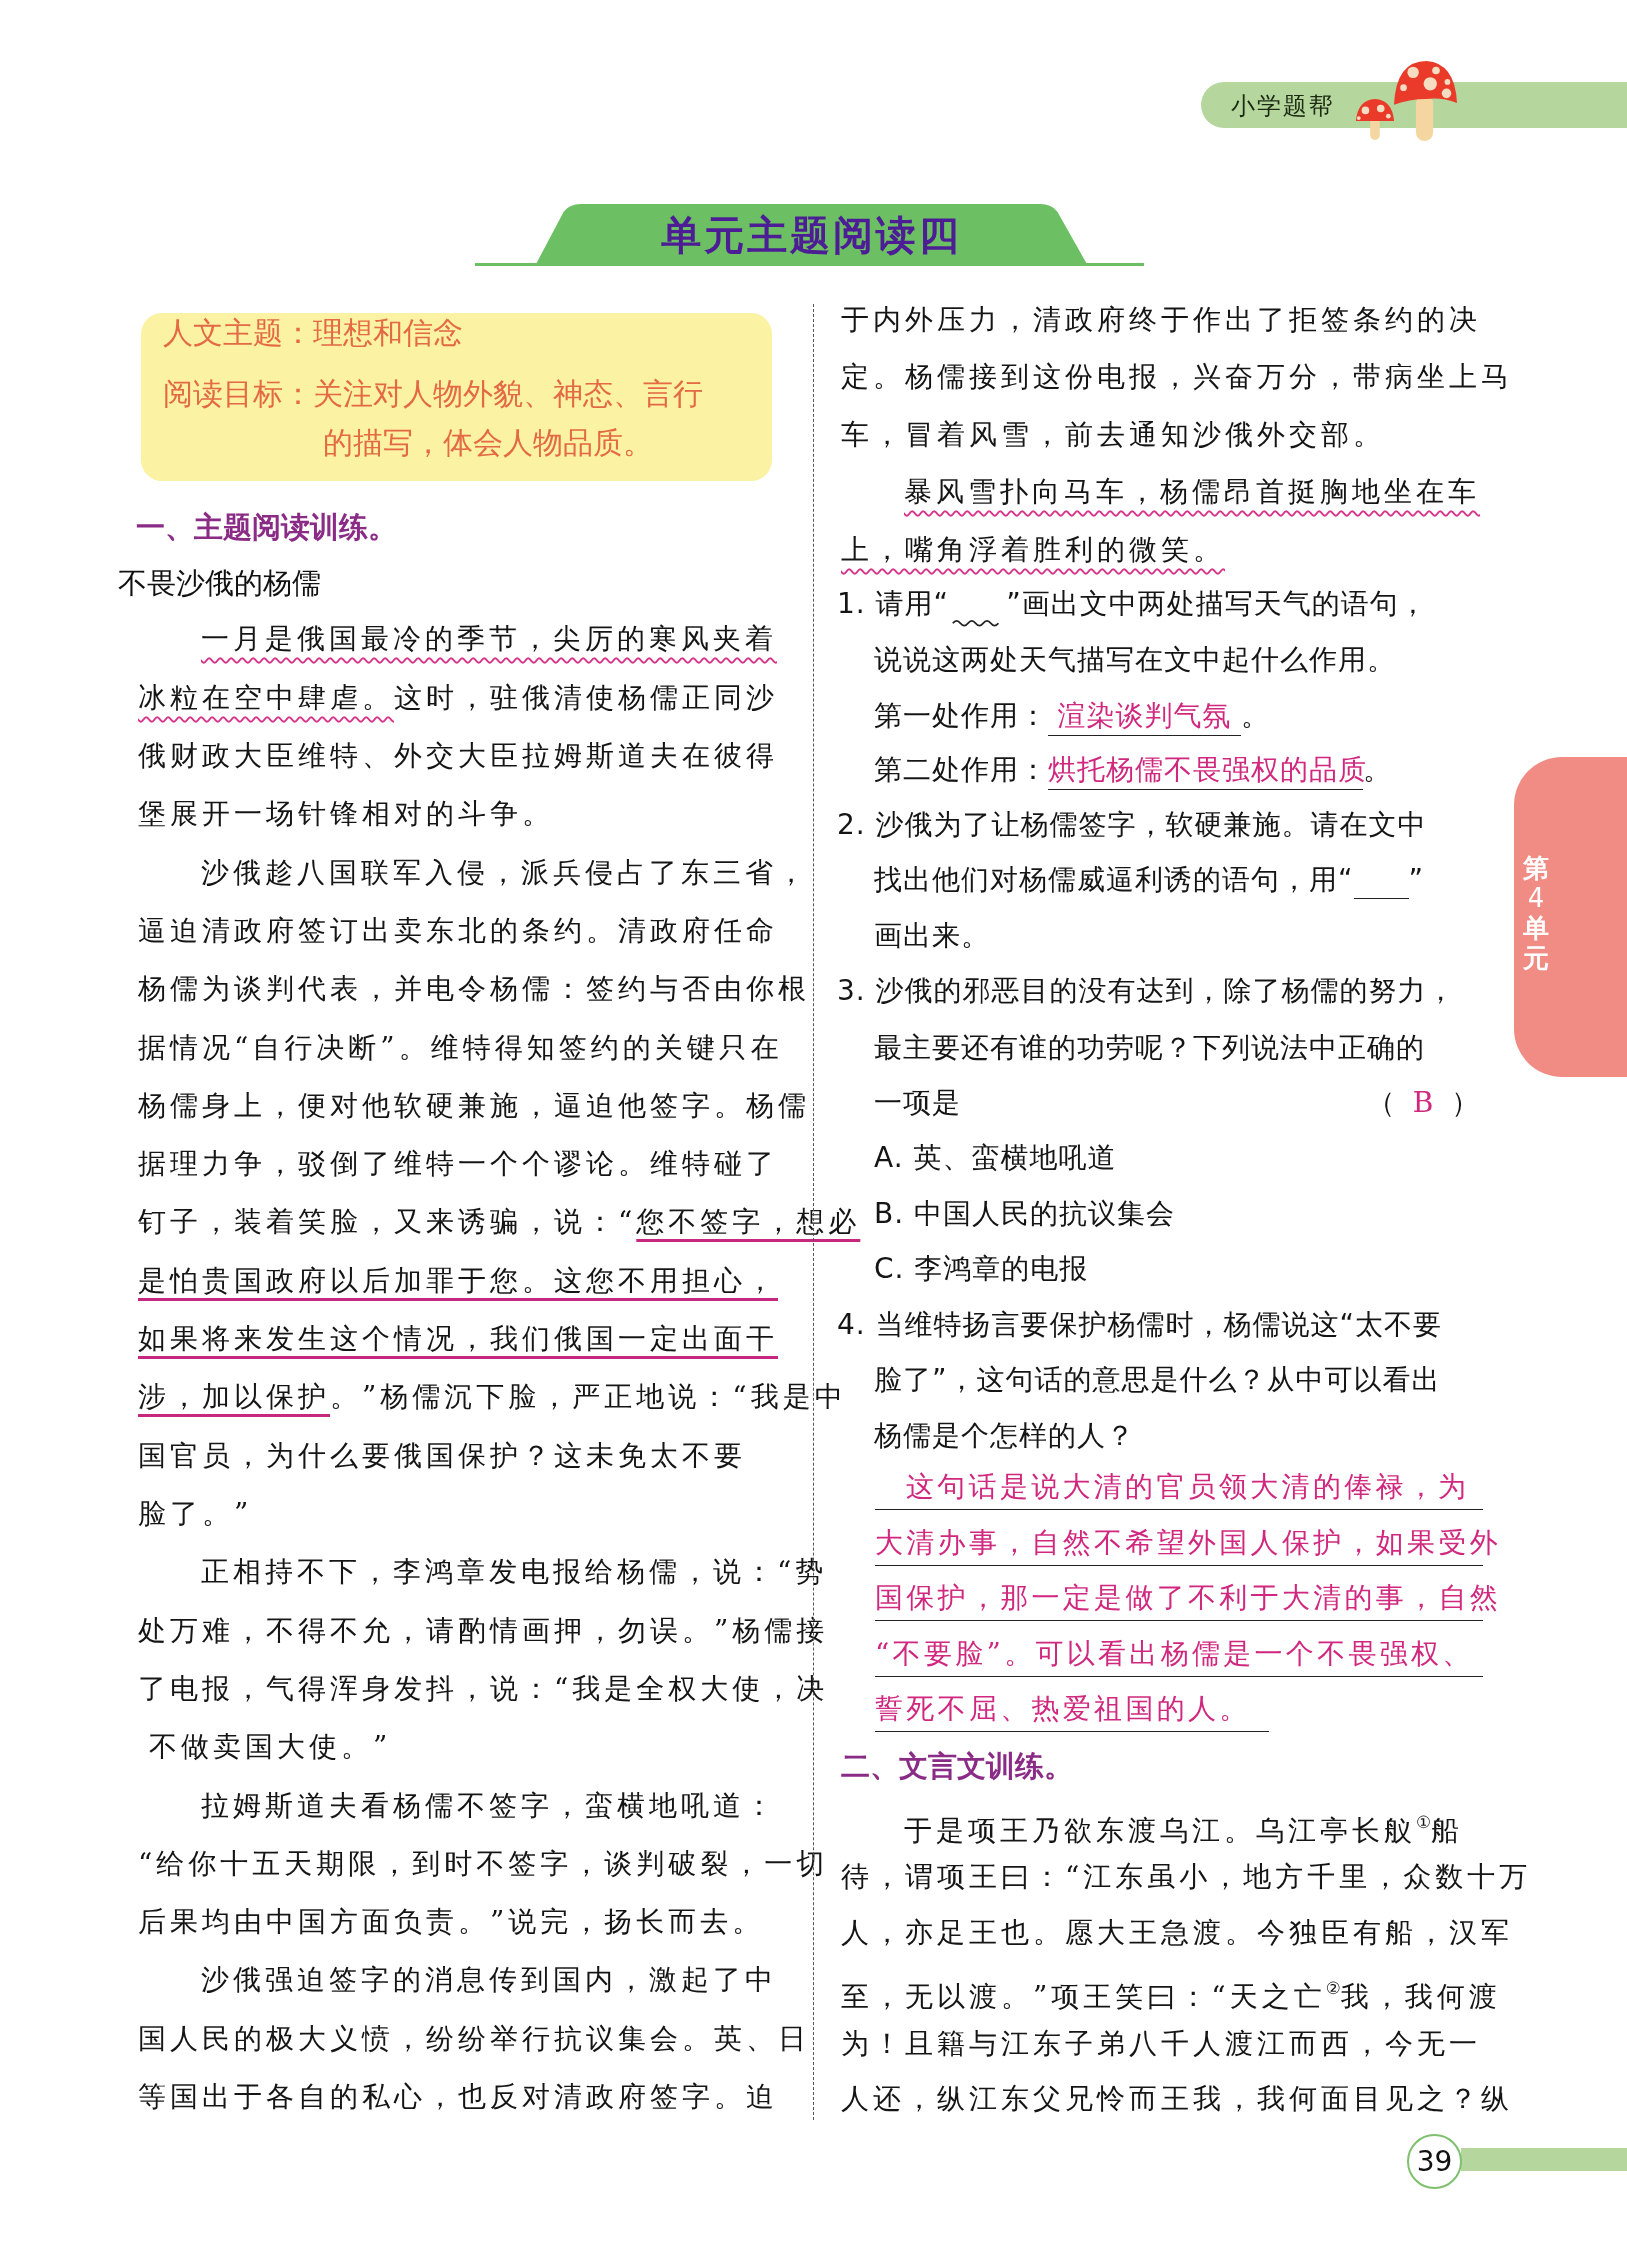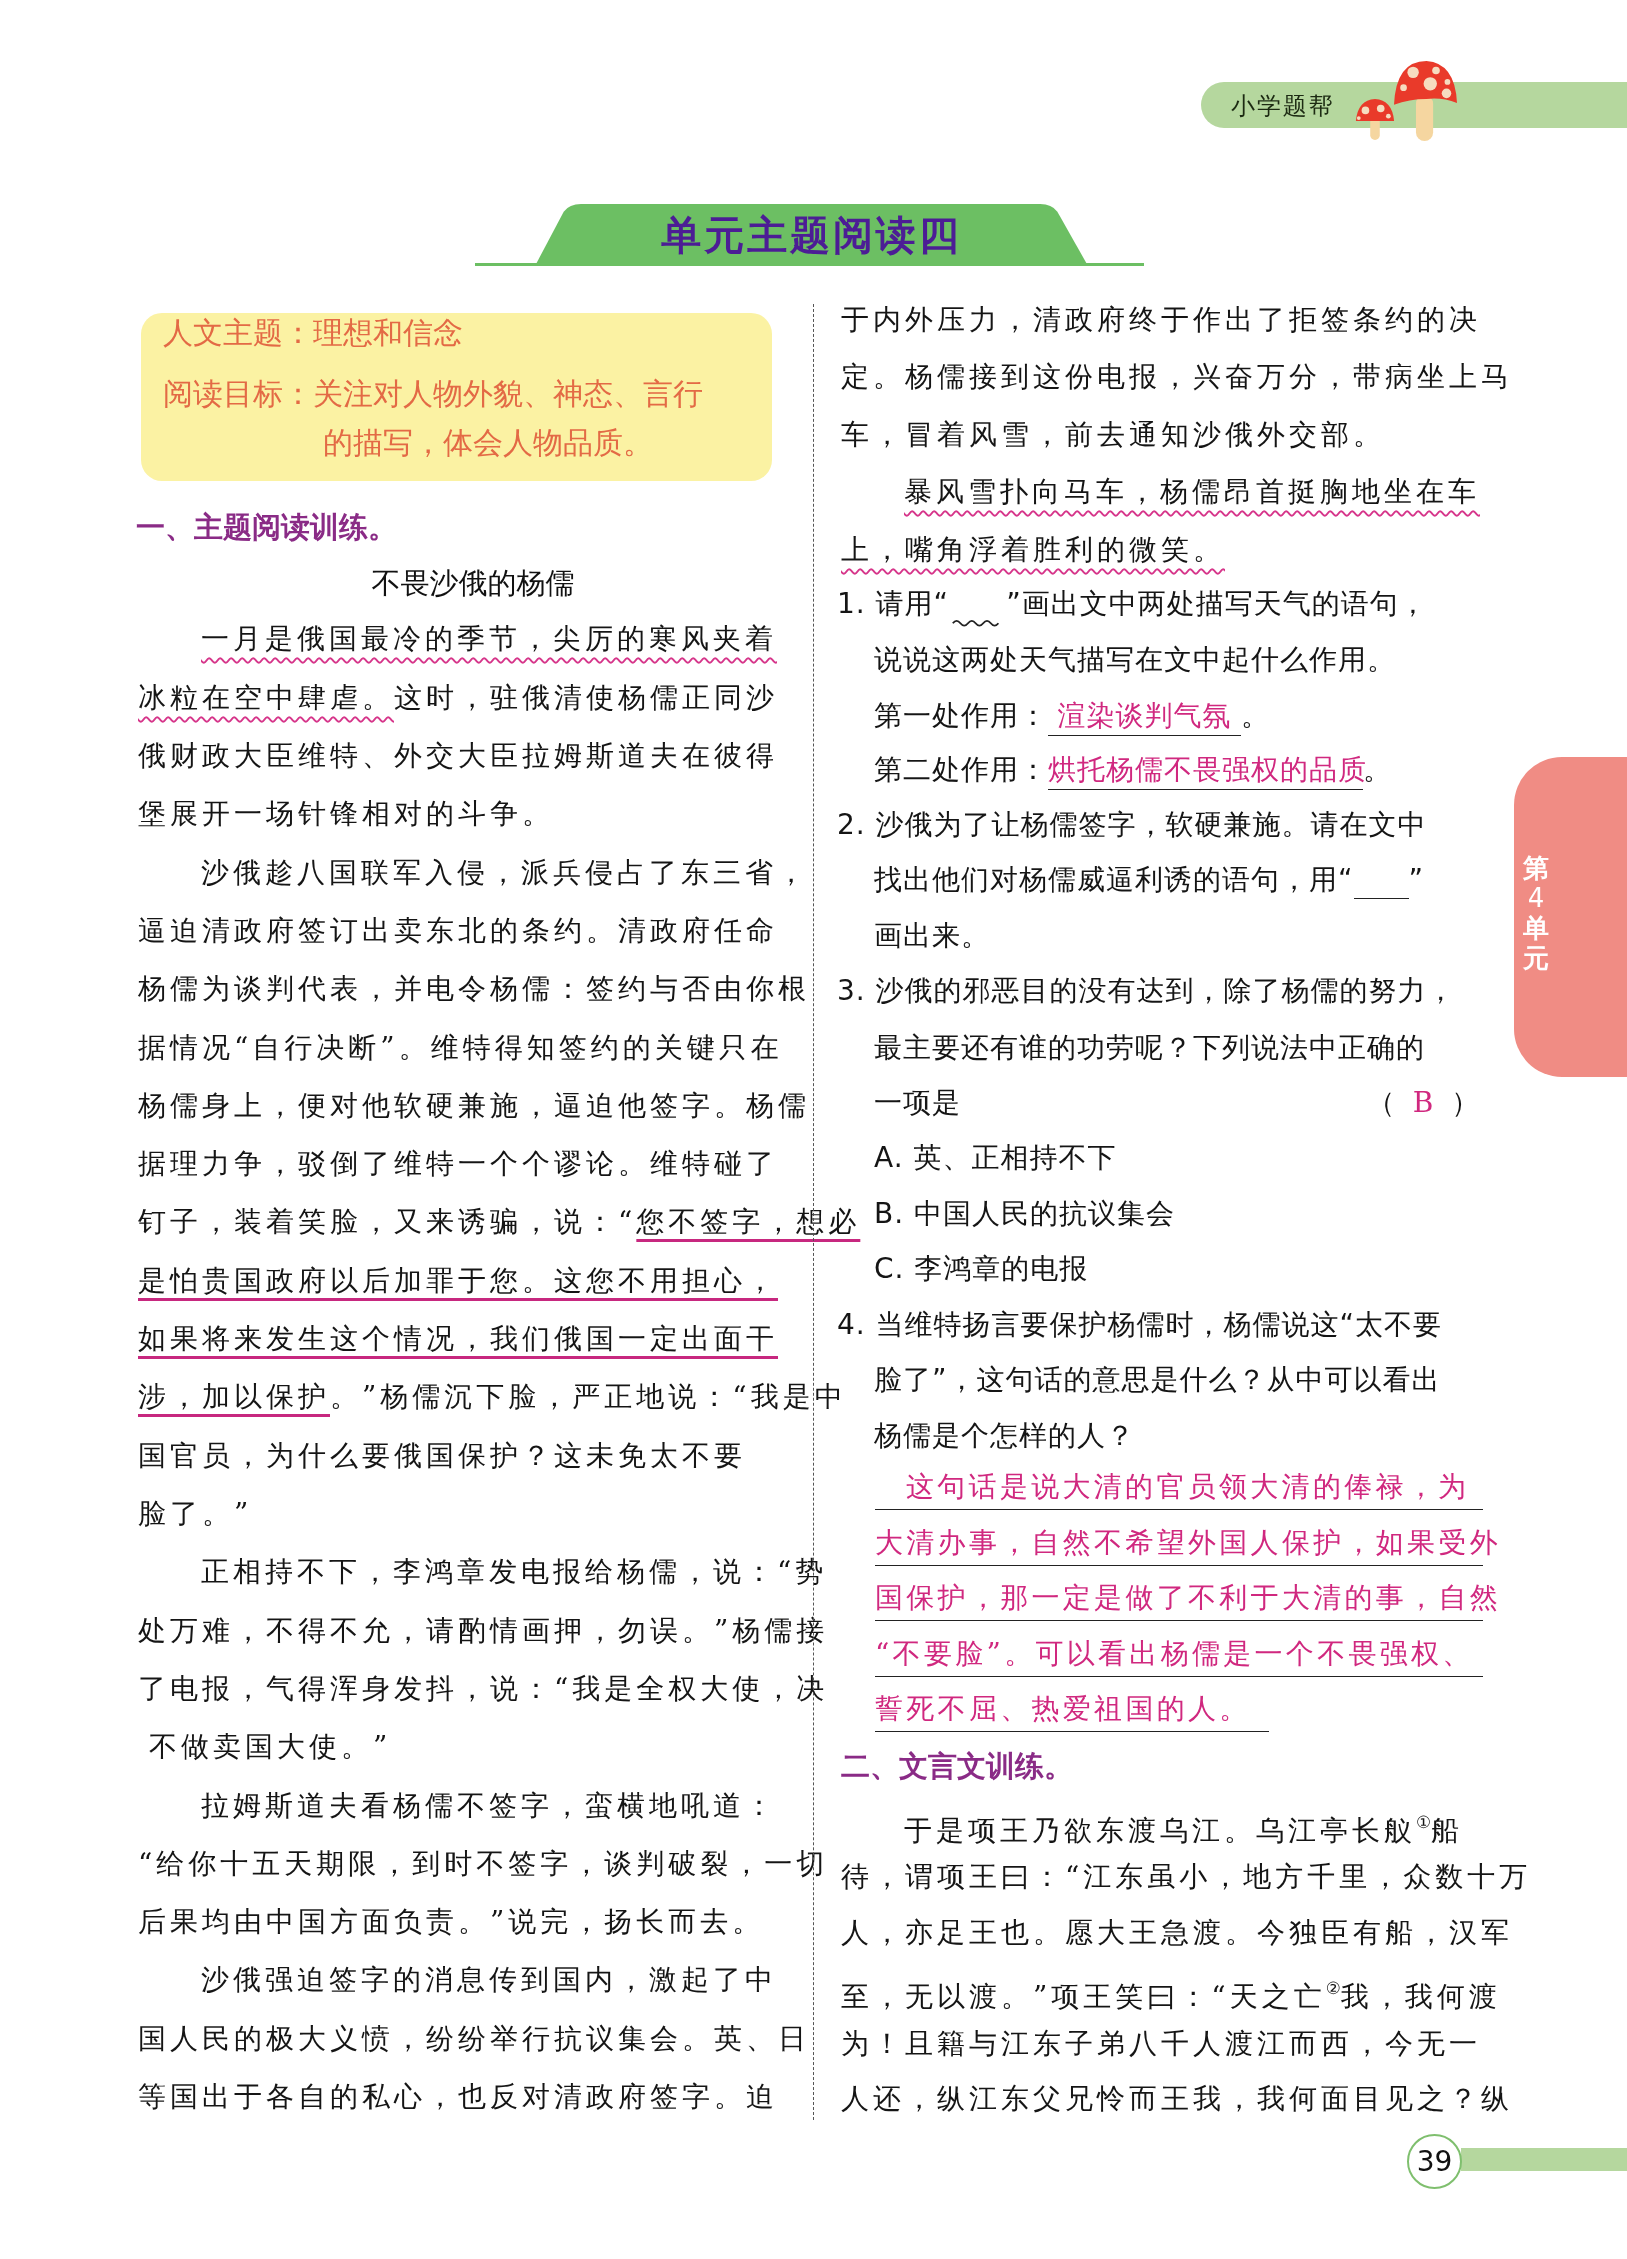--- a/index.html
+++ b/index.html
@@ -19,21 +19,21 @@
   .title-text { position: absolute; left: 535px; top: 208px; width: 553px; text-align: center;
     font-family: "DejaVu Sans", sans-serif; font-weight: bold; font-size: 40px; color: #4c1d95; letter-spacing: 2.9px; }
 
   
   .theme-box { position: absolute; left: 141px; top: 313px; width: 631px; height: 168px;
     background: #fbf2a3; border-radius: 21px; }
   .theme-line { position: absolute; font-family: "DejaVu Sans", sans-serif; font-size: 30px; color: #e36a45; white-space: nowrap; }
 
   
   .section-h { position: absolute; font-family: Liberation Mono, monospace; font-weight: bold; font-size: 29px; color: #8a2b86; white-space: nowrap; }
-  .story-title { position: absolute; left: 148px; top: 564px; width: 650px; text-align: center;
+  .story-title { position: absolute; left: 118px; top: 564px; width: 650px; 
     font-family: "DejaVu Sans", sans-serif; font-size: 29px; color: #111; }
 
   
   .line { position: absolute; font-size: 28px; line-height: 38px; white-space: nowrap; letter-spacing: 4px; color: #151515; }
   .left-col .line { left: 138px; }
   .right-col .line { left: 841px; }
   .indent { padding-left: 63px; }
 
   .wavy { text-decoration: underline wavy #d6358a; text-decoration-thickness: 1.9px; text-underline-offset: 8.6px; text-align: center; }
   .straight { text-decoration: underline solid #c7287f; text-decoration-thickness: 2.9px; text-underline-offset: 7.6px; }
@@ -152,21 +152,21 @@
 <div class="q" style="left:874px;top:751px;"><span>第二处作用：</span><span class="blank ans" style="width:315px;">烘托杨儒不畏强权的品质</span><span>。</span></div>
 
 <div class="q" style="left:837px;top:806px;">2. 沙俄为了让杨儒签字，软硬兼施。请在文中</div>
 <div class="q" style="left:874px;top:861px;"><span>找出他们对杨儒威逼利诱的语句，用“</span><span style="display:inline-block;width:55px;border-bottom:1.9px solid #222;height:27px;vertical-align:bottom;"></span><span>”</span></div>
 <div class="q" style="left:874px;top:917px;">画出来。</div>
 
 <div class="q" style="left:837px;top:972px;">3. 沙俄的邪恶目的没有达到，除了杨儒的努力，</div>
 <div class="q" style="left:874px;top:1029px;">最主要还有谁的功劳呢？下列说法中正确的</div>
 <div class="q" style="left:874px;top:1084px;">一项是</div>
 <div class="choice-paren"><span>（  </span><span class="choice-letter">B</span><span>  ）</span></div>
-<div class="q" style="left:874px;top:1139px;">A. 英、正相持不下</div>
+<div class="q" style="left:874px;top:1139px;">A. 英、蛮横地吼道</div>
 <div class="q" style="left:874px;top:1195px;">B. 中国人民的抗议集会</div>
 <div class="q" style="left:874px;top:1250px;">C. 李鸿章的电报</div>
 
 <div class="q" style="left:837px;top:1306px;">4. 当维特扬言要保护杨儒时，杨儒说这“太不要</div>
 <div class="q" style="left:874px;top:1361px;">脸了”，这句话的意思是什么？从中可以看出</div>
 <div class="q" style="left:874px;top:1417px;">杨儒是个怎样的人？</div>
 <div class="ans-line" style="top:1468px;width:608px;padding-left:31px;">这句话是说大清的官员领大清的俸禄，为</div>
 <div class="ans-line" style="top:1524px;width:608px;">大清办事，自然不希望外国人保护，如果受外</div>
 <div class="ans-line" style="top:1579px;width:608px;">国保护，那一定是做了不利于大清的事，自然</div>
 <div class="ans-line" style="top:1635px;width:608px;">“不要脸”。可以看出杨儒是一个不畏强权、</div>

